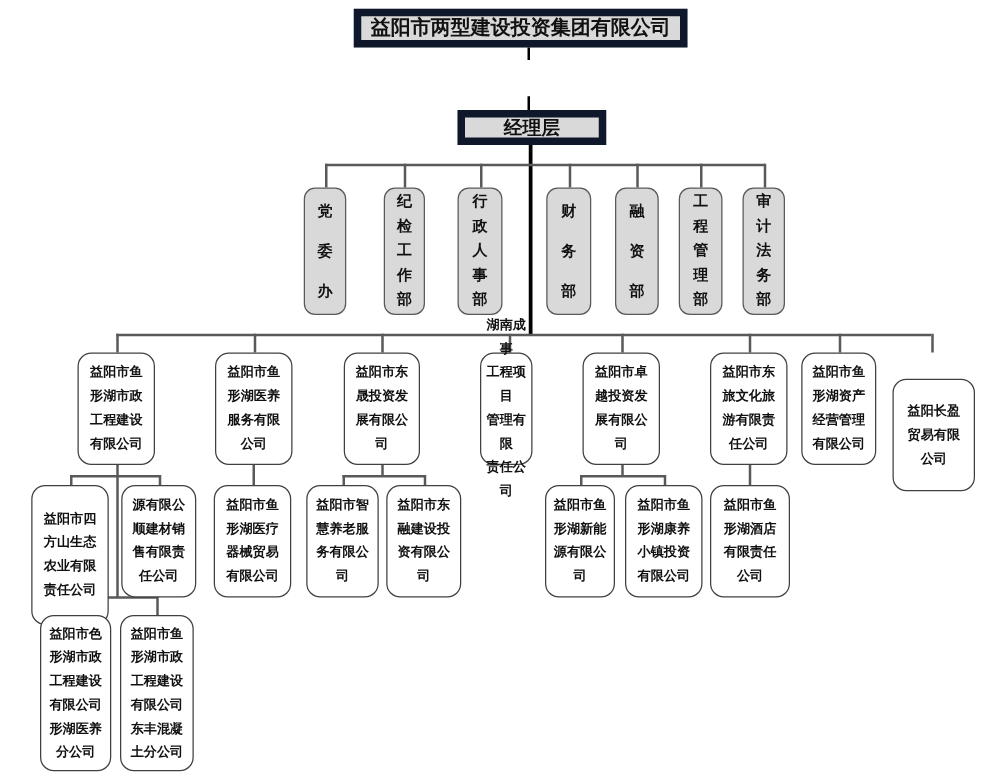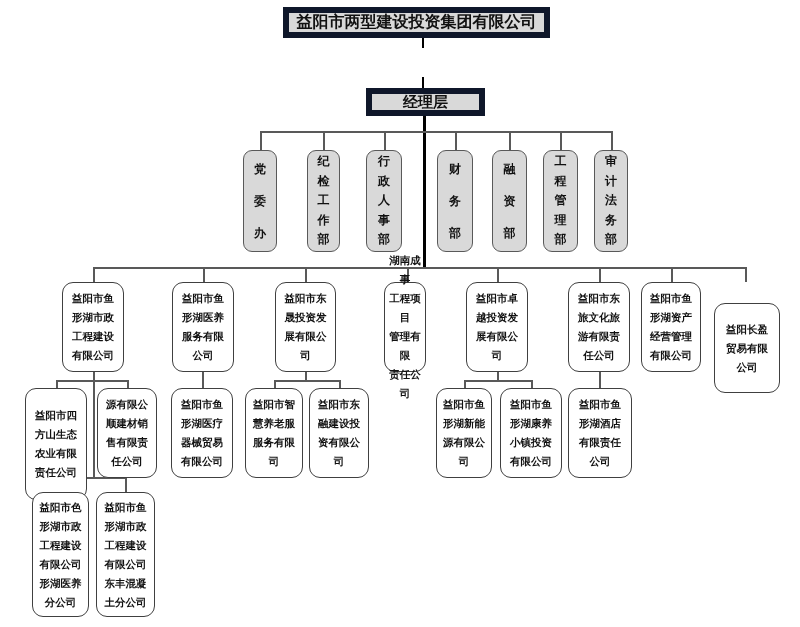--- a/index.html
+++ b/index.html
@@ -183,21 +183,21 @@
   <div class="company" style="left:97px;top:388px;width:60px;height:90px;">源有限公
 顺建材销
 售有限责
 任公司</div>
   <div class="company" style="left:171px;top:388px;width:62px;height:90px;">益阳市鱼
 形湖医疗
 器械贸易
 有限公司</div>
   <div class="company" style="left:245px;top:388px;width:58px;height:90px;">益阳市智
 慧养老服
-服务有限
+务有限公
 司</div>
   <div class="company" style="left:309px;top:388px;width:60px;height:90px;">益阳市东
 融建设投
 资有限公
 司</div>
   <div class="company" style="left:436px;top:388px;width:56px;height:90px;">益阳市鱼
 形湖新能
 源有限公
 司</div>
   <div class="company" style="left:500px;top:388px;width:62px;height:90px;">益阳市鱼

